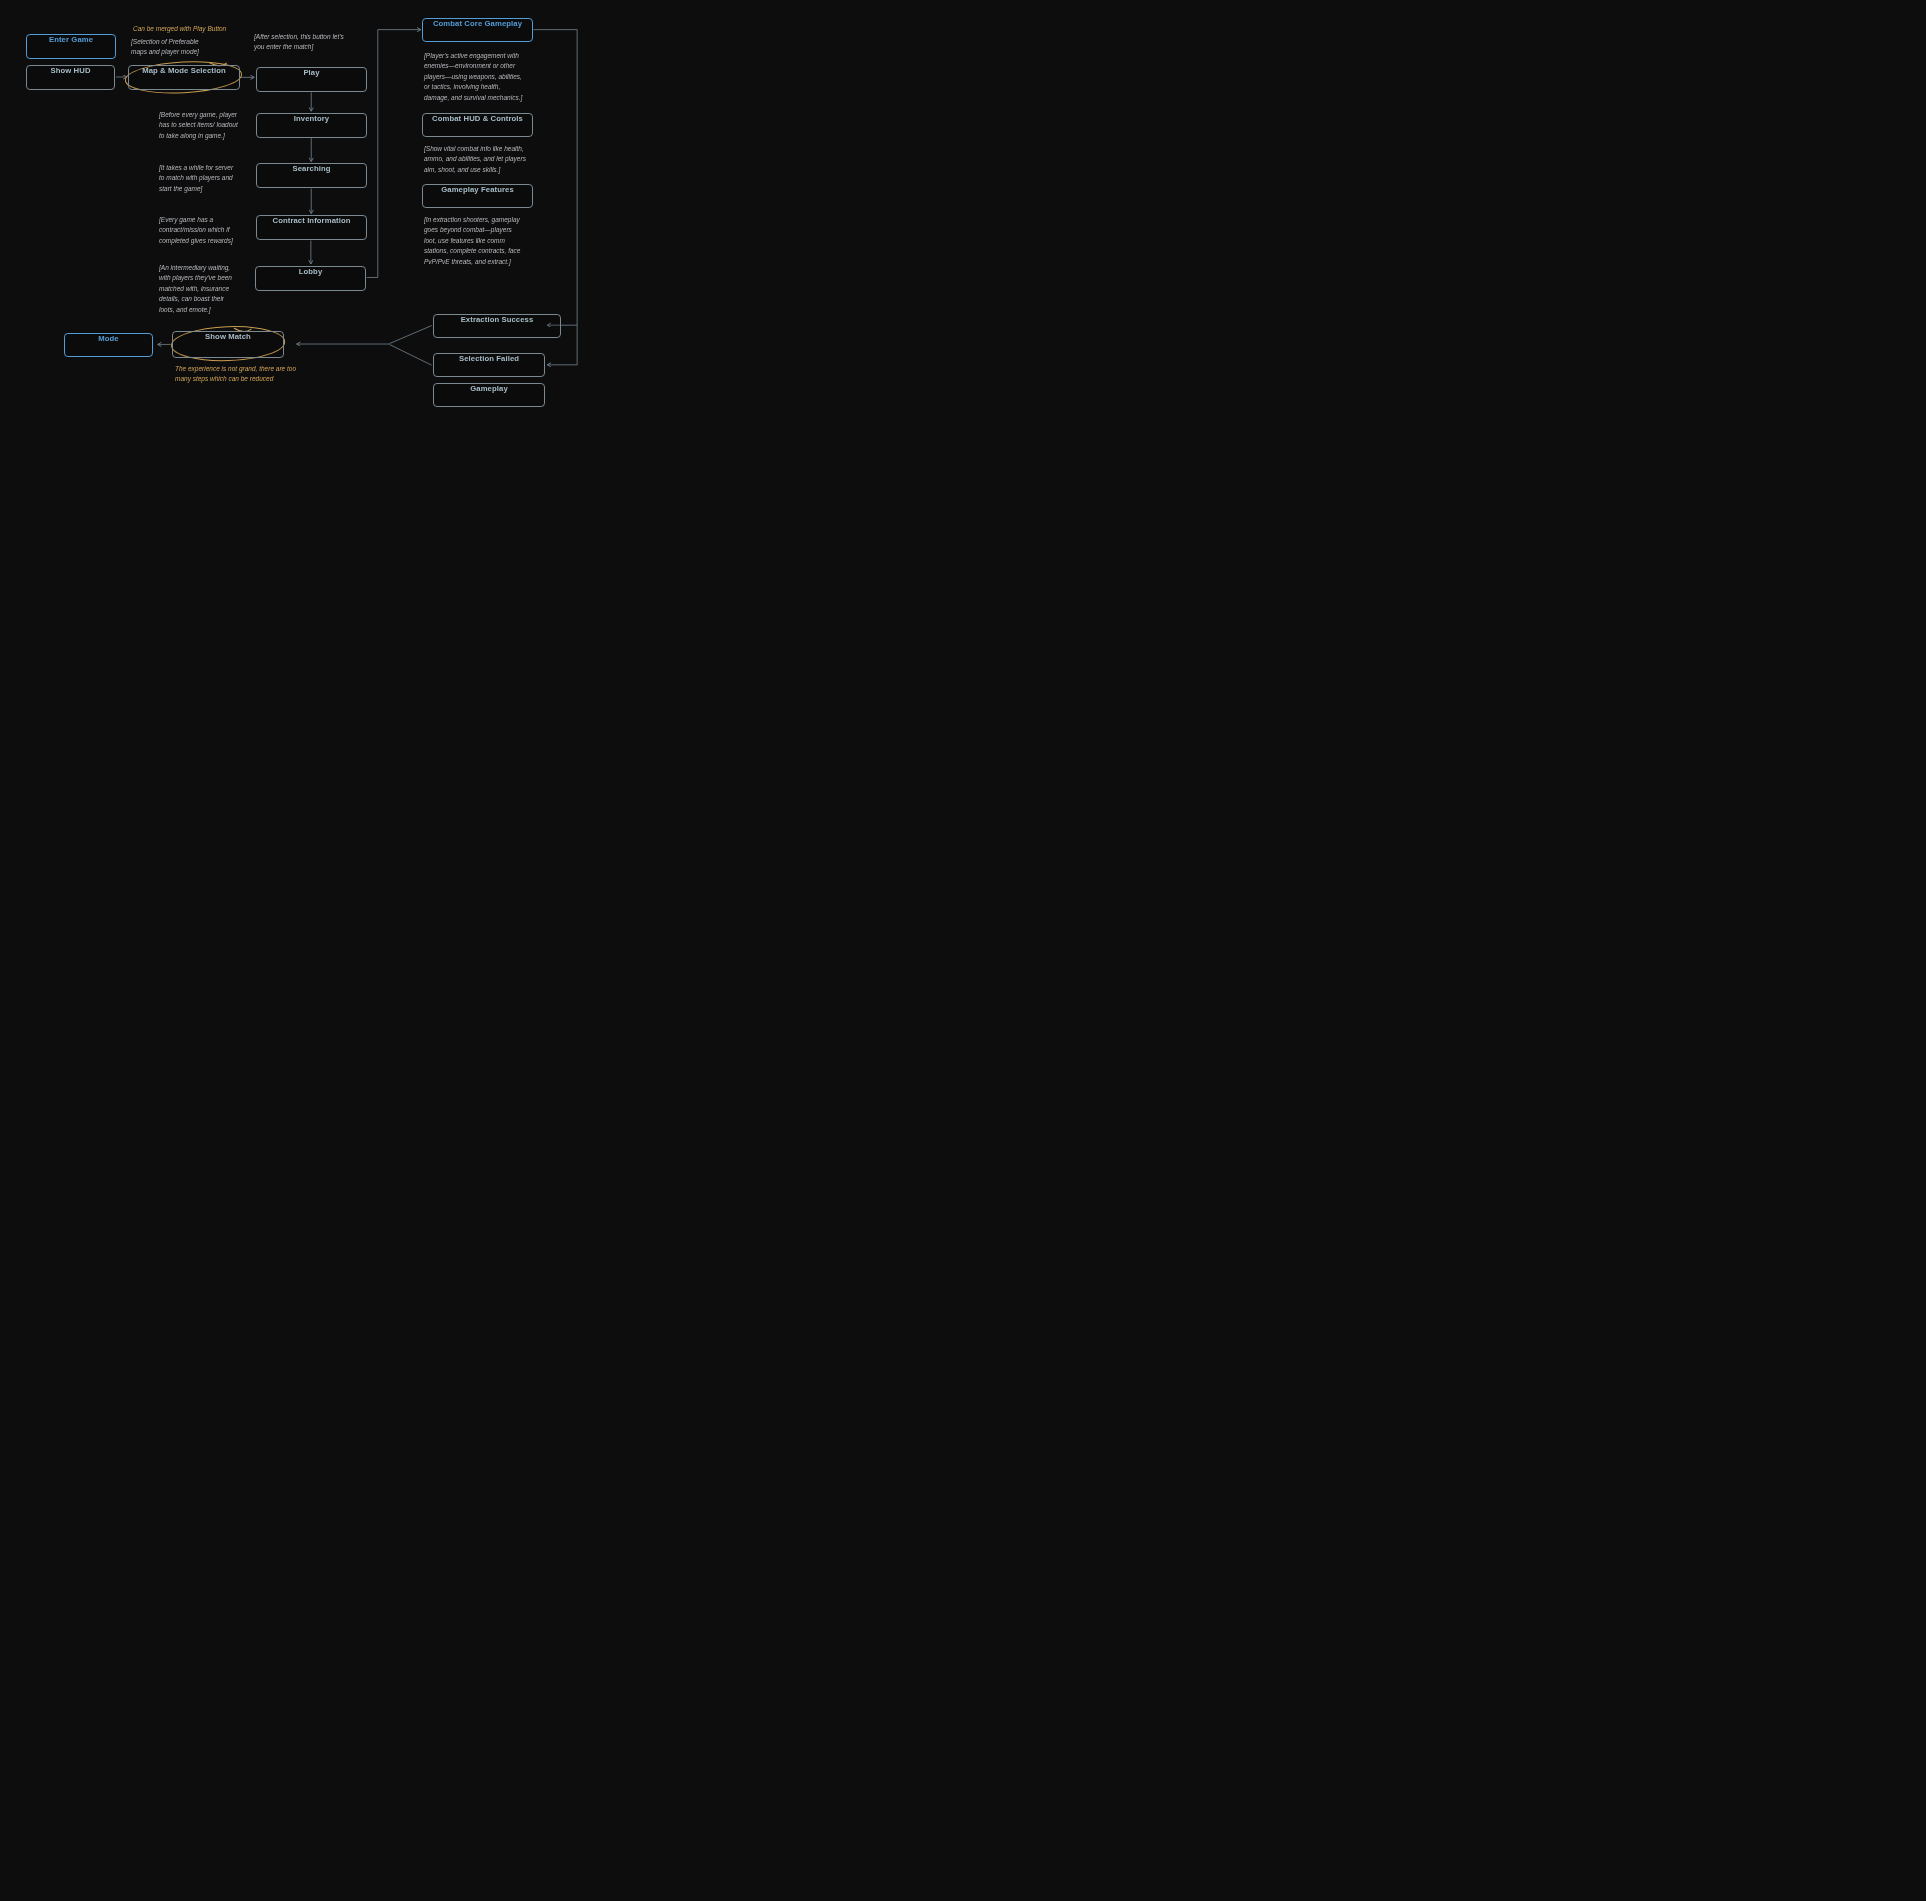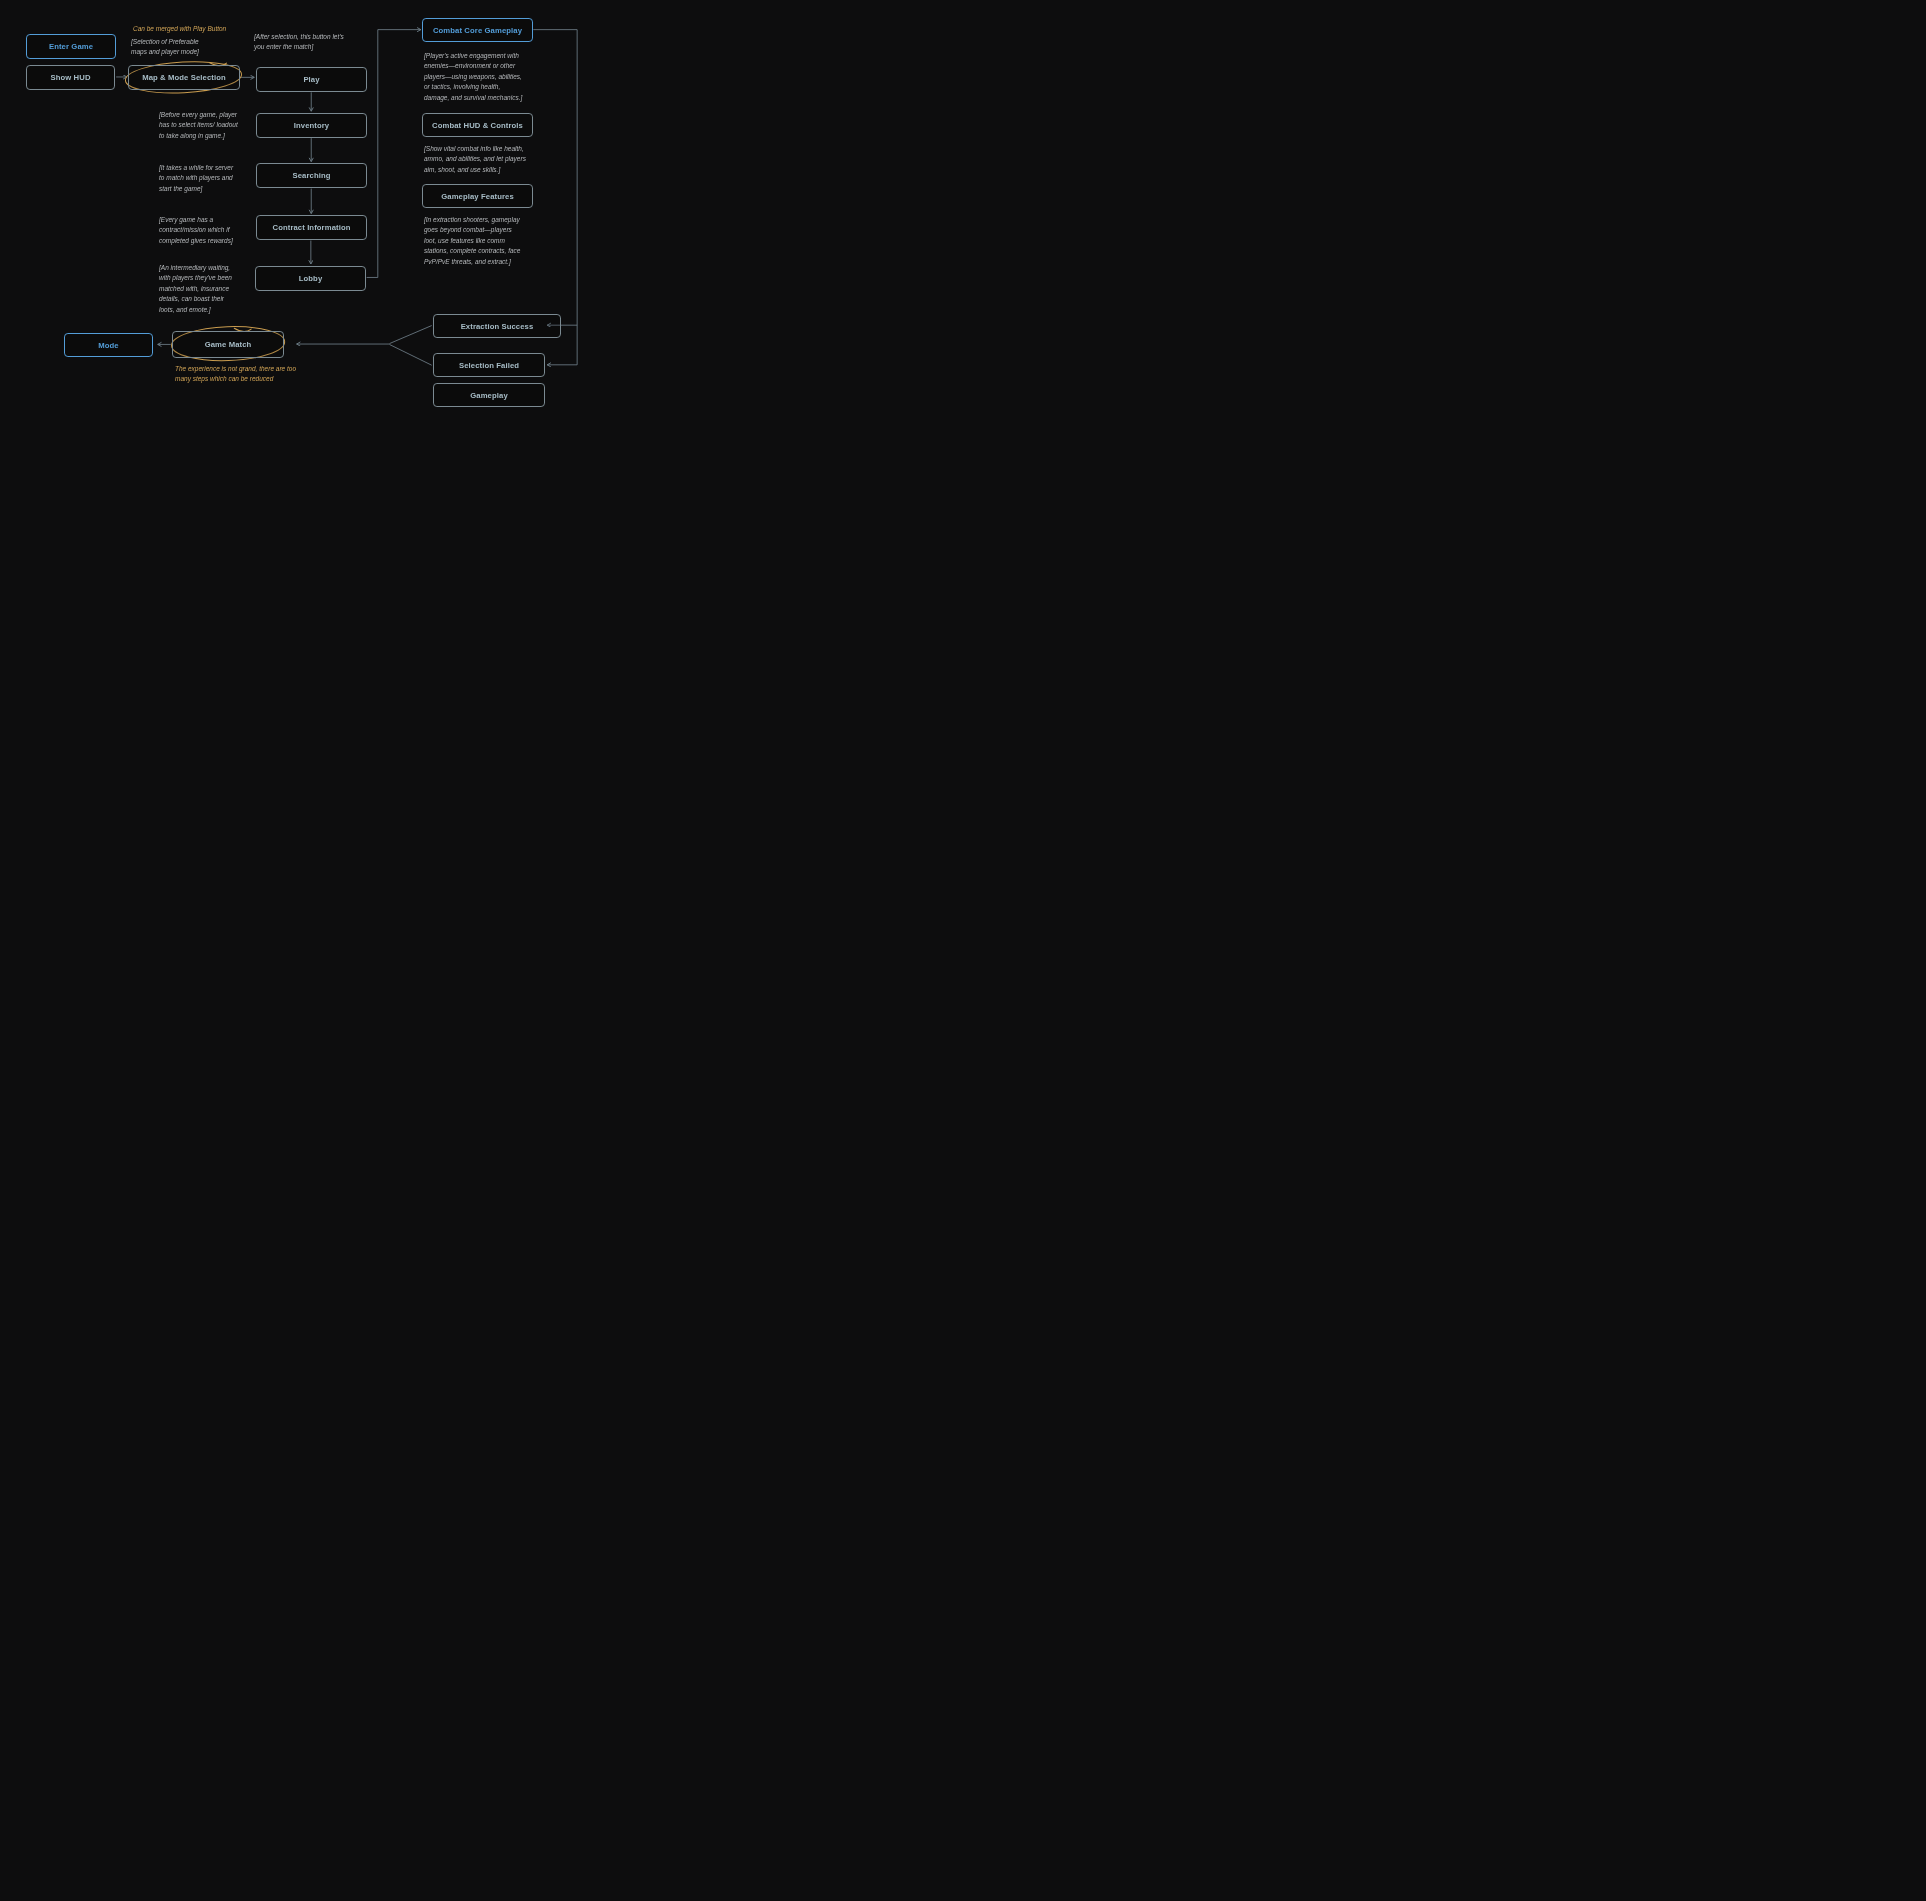--- a/index.html
+++ b/index.html
@@ -22,21 +22,21 @@
     overflow:hidden;
   }
   svg.wires{
     position:absolute;
     left:0;top:0;
     pointer-events:none;
   }
   .node{
     position:absolute;
     display:flex;
-    align-items:center;
+    align-items:flex-start;
     justify-content:center;
     border:0.8px solid var(--node-border);
     border-radius:3.9px;
     background:rgba(0,0,0,0.15);
   }
   .node .node-label{
     font-size:7.7px;
     font-weight:bold;
     letter-spacing:0.1px;
     color:var(--node-label);
@@ -128,21 +128,21 @@
   <div class="node" style="left:433px;top:314px;width:128px;height:24px">
     <span class="node-label">Extraction Success</span>
   </div>
   <div class="node" style="left:433px;top:353px;width:112px;height:24px">
     <span class="node-label">Selection Failed</span>
   </div>
   <div class="node" style="left:433px;top:383px;width:112px;height:24px">
     <span class="node-label">Gameplay</span>
   </div>
   <div class="node" style="left:172px;top:331px;width:112px;height:27px">
-    <span class="node-label">Game Match</span>
+    <span class="node-label">Show Match</span>
   </div>
   <div class="node blue" style="left:64px;top:333px;width:89px;height:24px">
     <span class="node-label">Mode</span>
   </div>
 
   <div class="annotation orange" style="left:133px;top:24px;width:108px">Can be merged with Play Button</div>
   <div class="annotation" style="left:131px;top:37px;width:96px">[Selection of Preferable
 maps and player mode]</div>
   <div class="annotation" style="left:254px;top:32px;width:116px">[After selection, this button let’s
 you enter the match]</div>

